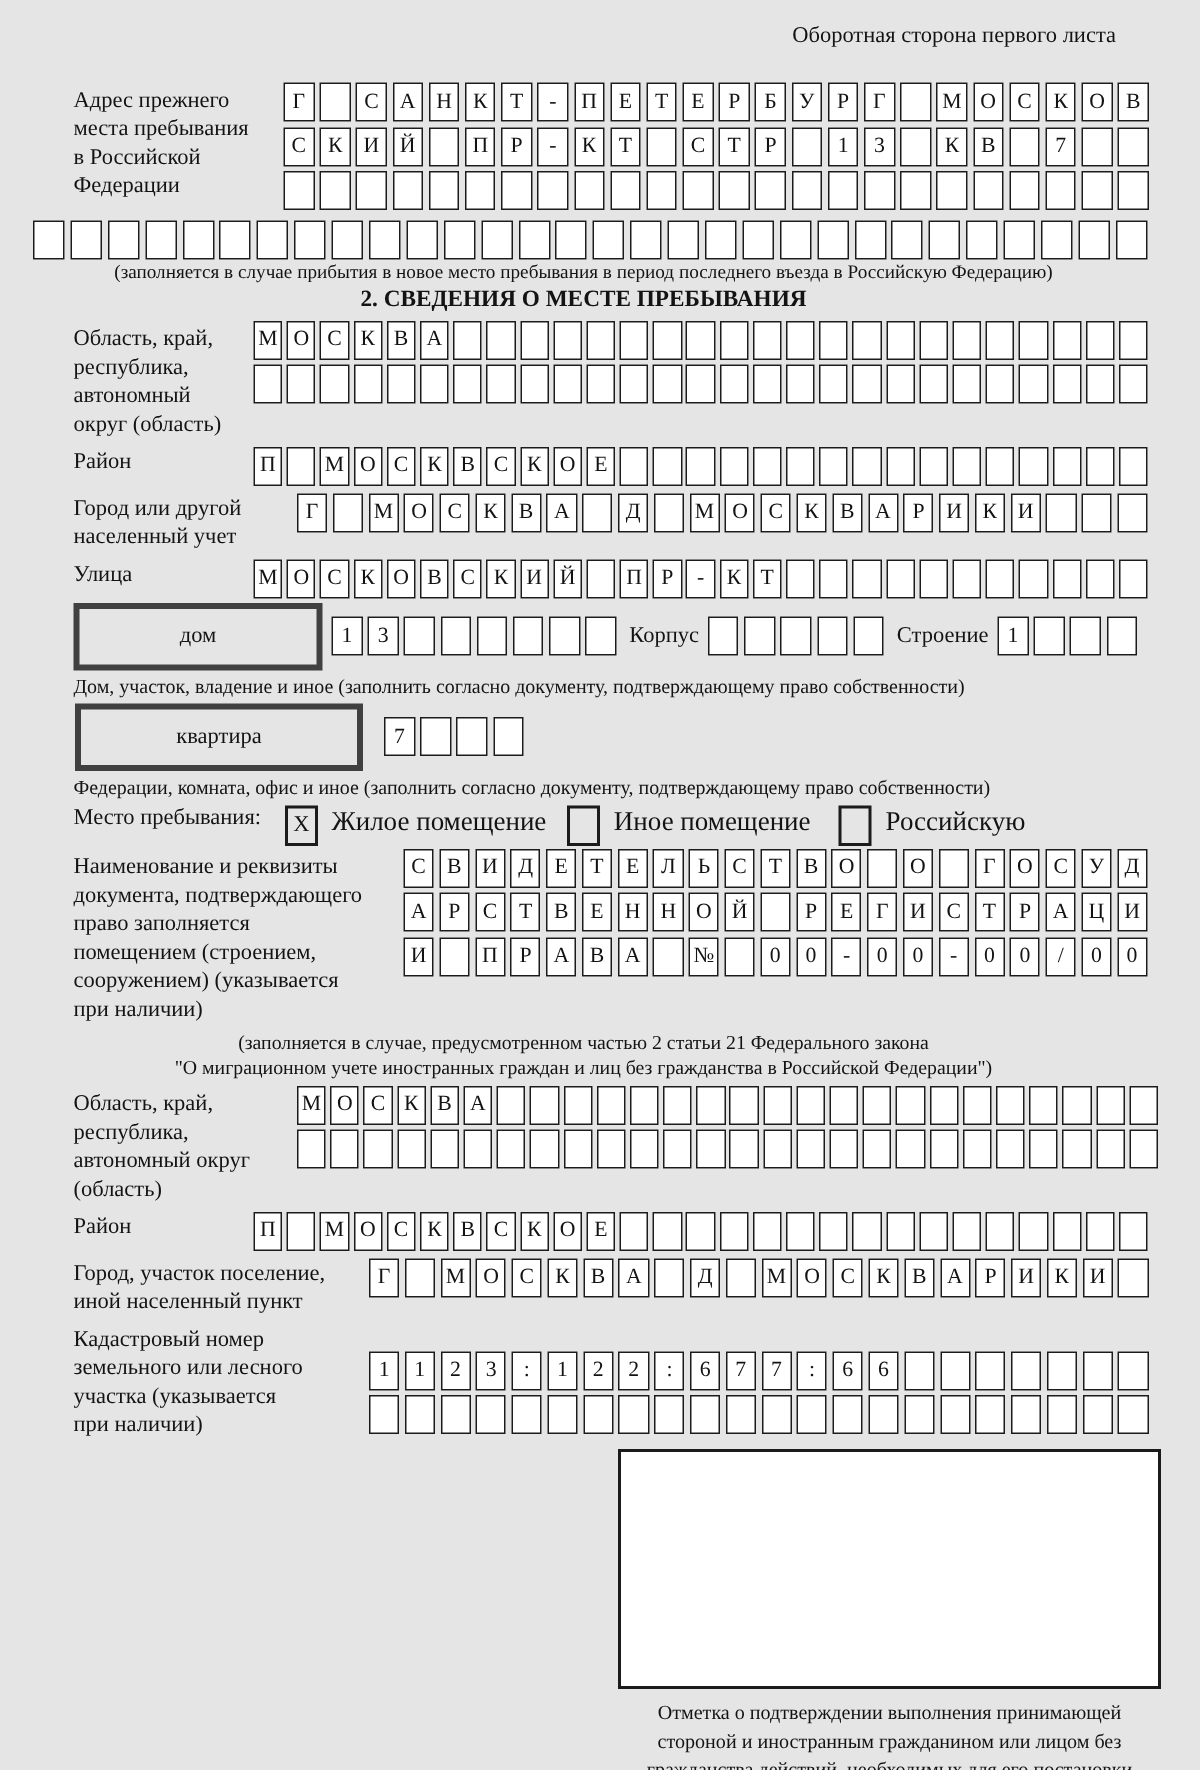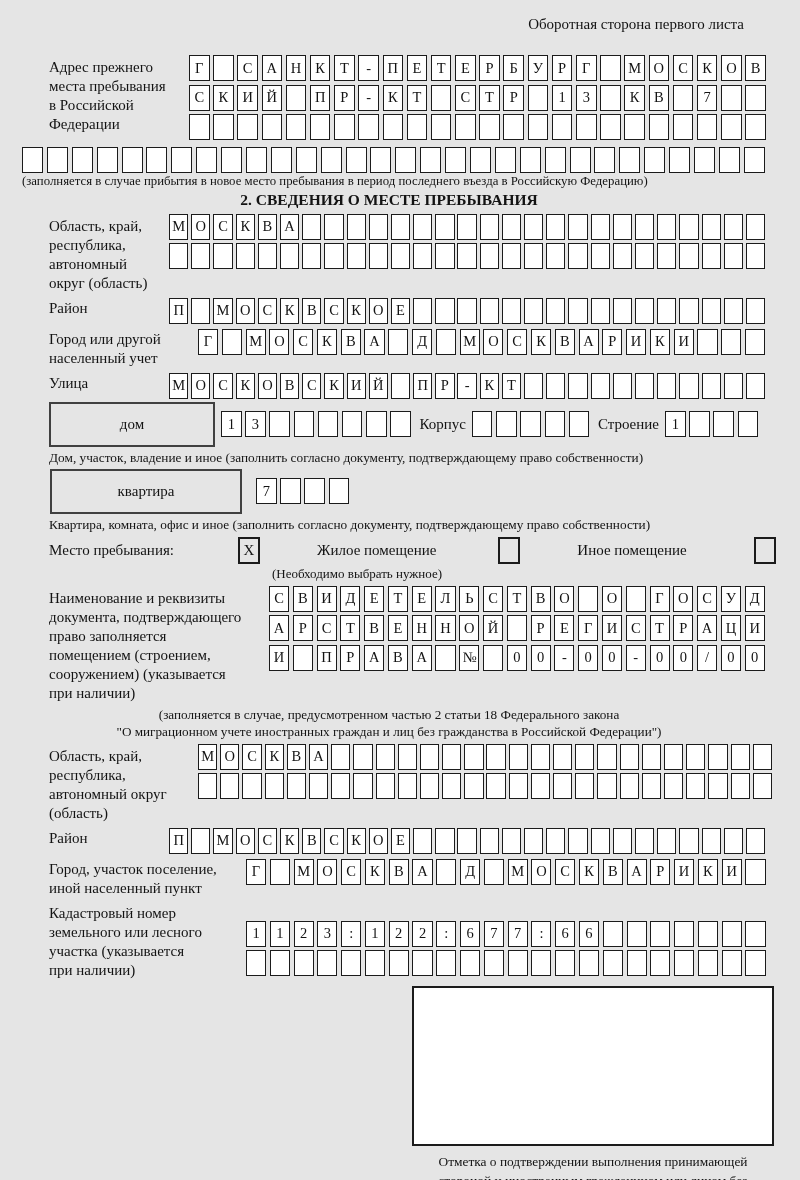--- a/index.html
+++ b/index.html
@@ -11,35 +11,35 @@
   .note{text-align:right;margin-right:12px;font-size:15px;}
   .row{display:flex;align-items:flex-start;margin-bottom:3px;}
   .lbl{font-size:15px;line-height:19px;white-space:pre-line;flex-shrink:0;box-sizing:border-box;padding-left:27px;padding-top:3px;}
   .rows .bx{margin-bottom:3.5px;}
   .bx{display:flex;flex-wrap:nowrap;}
   .cb{box-sizing:border-box;height:26px;border:1.7px solid #1b1b1b;display:inline-flex;align-items:center;justify-content:center;font-size:14.5px;flex:none;background:#fff;}
   .pA .cb{width:20.5px;margin-right:3.7px;}
   .pB .cb{width:19.3px;margin-right:2.9px;}
   .pC .cb{width:20.1px;margin-right:3.7px;}
   .pF .cb{width:21px;margin-right:3.9px;}
-  .caption{font-size:12.8px;margin:1px 0 2px 0;}
+  .caption{font-size:12.8px;text-align:center;margin:1px 0 2px 0;}
   .h{font-weight:bold;text-align:center;font-size:15.5px;margin:2px 0 5px 0;}
   .w167{width:167px;} .w147{width:147px;} .w176{width:176px;} .w224{width:224px;} .w247{width:247px;}
   .mt2{margin-top:2px;} .mt20{margin-top:20px;}
-  .bigbox{box-sizing:border-box;height:45px;border:2px solid #404040;display:flex;align-items:center;justify-content:center;font-size:15px;flex:none;}
+  .bigbox{box-sizing:border-box;height:45px;border:4px solid #404040;display:flex;align-items:center;justify-content:center;font-size:15px;flex:none;}
   .domrow{display:flex;align-items:center;margin:2px 0 3px 0;}
   .dombox{width:166px;margin-left:27px;}
   .kvbox{width:192px;margin-left:28px;}
   .ml6{margin-left:6px;} .ml14{margin-left:14px;}
   .inl-lbl{font-size:15px;margin:0 6px 0 5px;flex:none;}
   .leftcap{font-size:13.3px;margin:0 0 3px 27px;}
-  .mrow{display:flex;align-items:center;margin:4px 0 2px 0;gap:48px;}
+  .mrow{display:flex;align-items:flex-start;margin:4px 0 2px 0;}
   .mlbl{font-size:15px;padding-left:27px;width:168px;box-sizing:border-box;flex:none;}
   .ck{box-sizing:border-box;width:22px;height:27px;border:2px solid #1b1b1b;display:inline-flex;align-items:center;justify-content:center;font-size:15px;flex:none;}
-  .olbl{font-size:15px;margin-left:9px;flex:none;}
+  .olbl{font-size:18px;margin-left:9px;flex:none;}
   .ckml1{margin-left:14px;} .ckml2{margin-left:19px;}
   .hint{font-size:13px;text-align:center;width:330px;margin-left:170px;margin-bottom:4px;}
   .fnote{text-align:center;font-size:13.2px;line-height:17px;margin:0 10px;}
   .stamp-wrap{margin-left:390px;width:362px;margin-top:6px;}
   .stamp{height:160px;border:2px solid #1b1b1b;box-sizing:border-box;background:#fff;}
   .stamp-cap{text-align:center;font-size:13.4px;line-height:19px;white-space:pre-line;margin-top:6px;}
   .fullrow{margin-top:1px;}
 </style>
 </head>
 <body>
@@ -367,32 +367,31 @@
 
   <div class="domrow">
     <div class="bigbox kvbox">квартира</div>
     <div class="bx pA ml14">
         <span class="cb">7</span>
         <span class="cb"></span>
         <span class="cb"></span>
         <span class="cb"></span>
       </div>
   </div>
-  <div class="leftcap">Квартира, комната, офис и иное (заполнить согласно документу, подтверждающему право собственности)</div>
+  <div class="leftcap">Федерации, комната, офис и иное (заполнить согласно документу, подтверждающему право собственности)</div>
 
   <div class="mrow">
     <div class="mlbl">Место пребывания:</div>
     <span class="ck">X</span>
     <span class="olbl">Жилое помещение</span>
     <span class="ck ckml1"></span>
     <span class="olbl">Иное помещение</span>
     <span class="ck ckml2"></span>
     <span class="olbl">Российскую</span>
   </div>
-  <div class="hint">(Необходимо выбрать нужное)</div>
 
   <div class="row">
     <div class="lbl w247">Наименование и реквизиты
 документа, подтверждающего
 право заполняется
 помещением (строением,
 сооружением) (указывается
 при наличии)</div>
     <div class="rows">
       <div class="bx pC">
@@ -460,21 +459,21 @@
           <span class="cb">-</span>
           <span class="cb">0</span>
           <span class="cb">0</span>
           <span class="cb">/</span>
           <span class="cb">0</span>
           <span class="cb">0</span>
         </div>
     </div>
   </div>
 
-  <div class="fnote">(заполняется в случае, предусмотренном частью 2 статьи 18 Федерального закона</div>
+  <div class="fnote">(заполняется в случае, предусмотренном частью 2 статьи 21 Федерального закона</div>
   <div class="fnote" style="margin-bottom:4px;">"О миграционном учете иностранных граждан и лиц без гражданства в Российской Федерации")</div>
 
   <div class="row">
     <div class="lbl w176">Область, край,
 республика,
 автономный округ
 (область)</div>
     <div class="rows">
       <div class="bx pB">
           <span class="cb">М</span>

